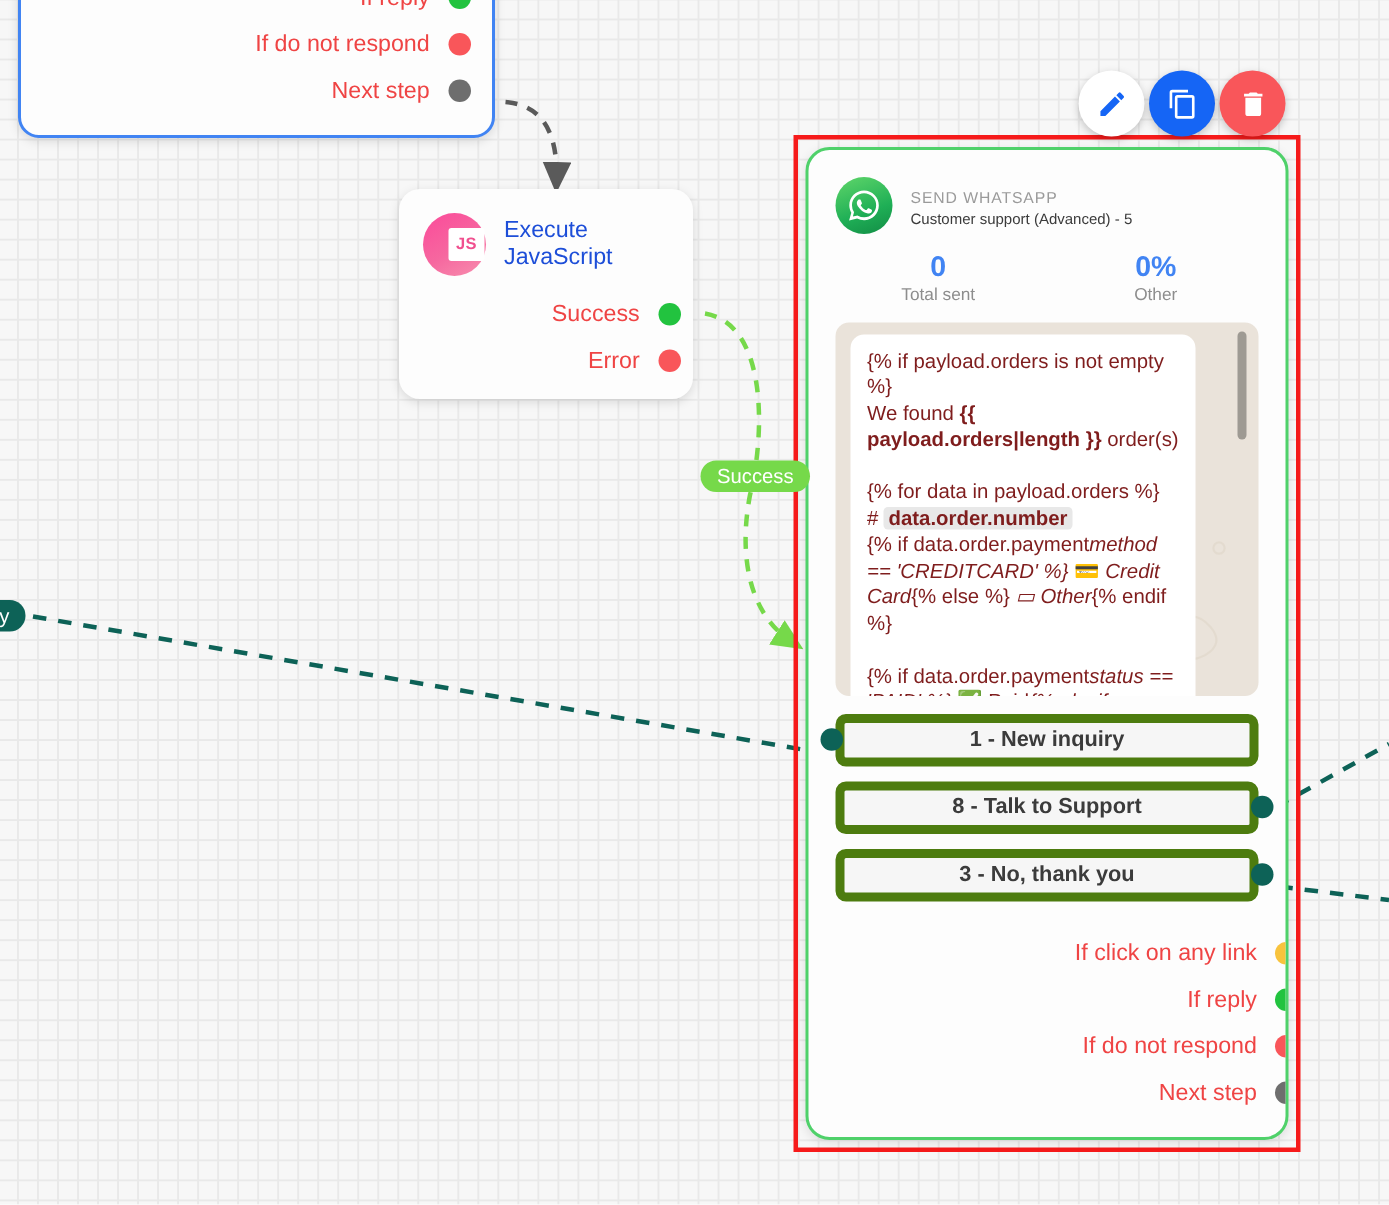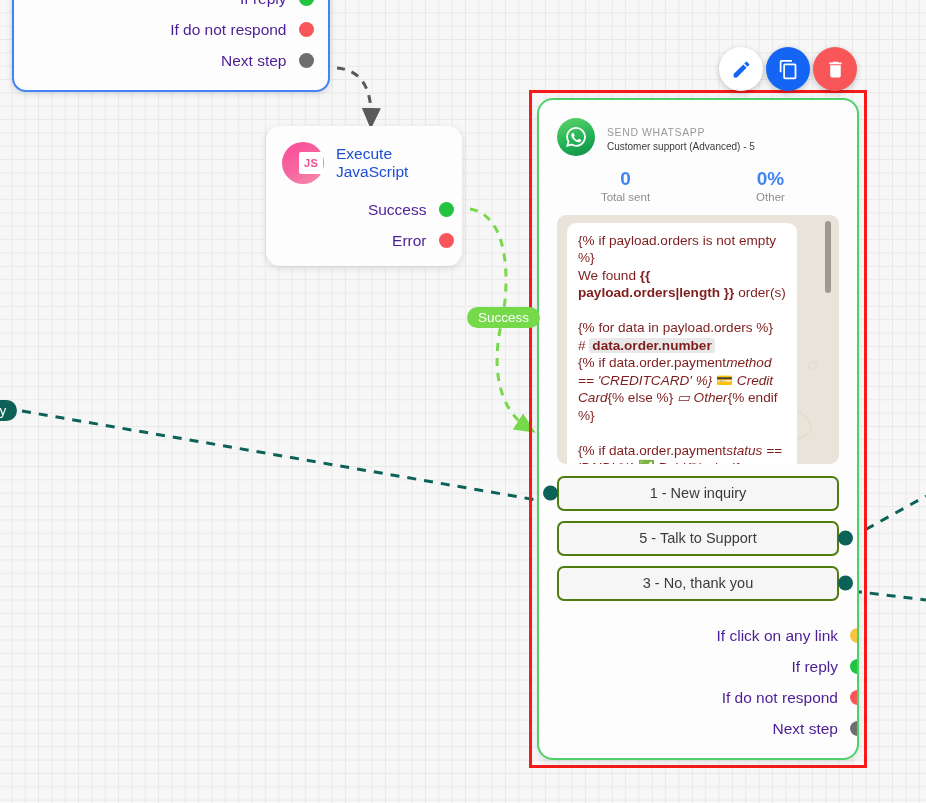--- a/index.html
+++ b/index.html
@@ -25,21 +25,21 @@
     position: absolute;
     background: #fdfdfd;
     border-radius: 14px;
     box-shadow: 0 2px 7px rgba(0,0,0,.13);
   }
   .port-row {
     display: flex; align-items: center; justify-content: flex-end;
     gap: 12px;
     padding-right: 0;
     font-size: 15.5px;
-    color: #4c1d95;
+    color: #ef4444;
     height: 31px;
   }
   .port-label { white-space: nowrap; }
   .dot {
     width: 15px; height: 15px; border-radius: 50%;
     flex: 0 0 15px;
     margin-right: -7.5px;
   }
   .dot.green  { background: #22c33f; }
   .dot.red    { background: #f9565a; }
@@ -147,25 +147,25 @@
   .wa-scroll {
     position: absolute; right: 8px; top: 6px;
     width: 6px; height: 72px; border-radius: 3px;
     background: #9e9a93;
   }
 
   .wa-buttons { margin: 12px 4px 0 4px; display: flex; flex-direction: column; gap: 10px; }
   .wa-btn {
     position: relative;
     height: 35px;
-    border: 2px solid #4d7c0f;
+    border: 6px solid #4d7c0f;
     border-radius: 7px;
     background: #f6f6f6;
     display: flex; align-items: center; justify-content: center;
-    font-size: 14.5px; color: #3b3b3b;
+    font-size: 14.5px; color: #3b3b3b; font-weight: bold;
   }
   .btn-dot {
     position: absolute; top: 50%; transform: translateY(-50%);
     width: 15px; height: 15px; border-radius: 50%; background: #0d6257;
   }
   .btn-dot.left  { left: -16px; }
   .btn-dot.right { right: -16px; }
 
   #node-c .ports { margin-top: auto; padding-bottom: 4px; padding-right: 0; }
   #node-c .port-row { padding-right: 0; }
@@ -331,21 +331,21 @@
 {% if data.order.payment</span><i>status == 'PAID' %}</i><span> ✅ Paid</span><i>{% elseif data.order.payment</i></div>
       <div class="wa-scroll"></div>
     </div>
 
     <div class="wa-buttons">
       <div class="wa-btn">
         <span class="btn-dot left" style="background: rgb(13, 98, 87);"></span>
         <span>1 - New inquiry</span>
       </div>
       <div class="wa-btn">
-        <span>5 - Talk to Support</span>
+        <span>8 - Talk to Support</span>
         <span class="btn-dot right" style="background: rgb(13, 98, 87);"></span>
       </div>
       <div class="wa-btn">
         <span>3 - No, thank you</span>
         <span class="btn-dot right" style="background: rgb(13, 98, 87);"></span>
       </div>
     </div>
 
     <div class="ports">
       <div class="port-row">

